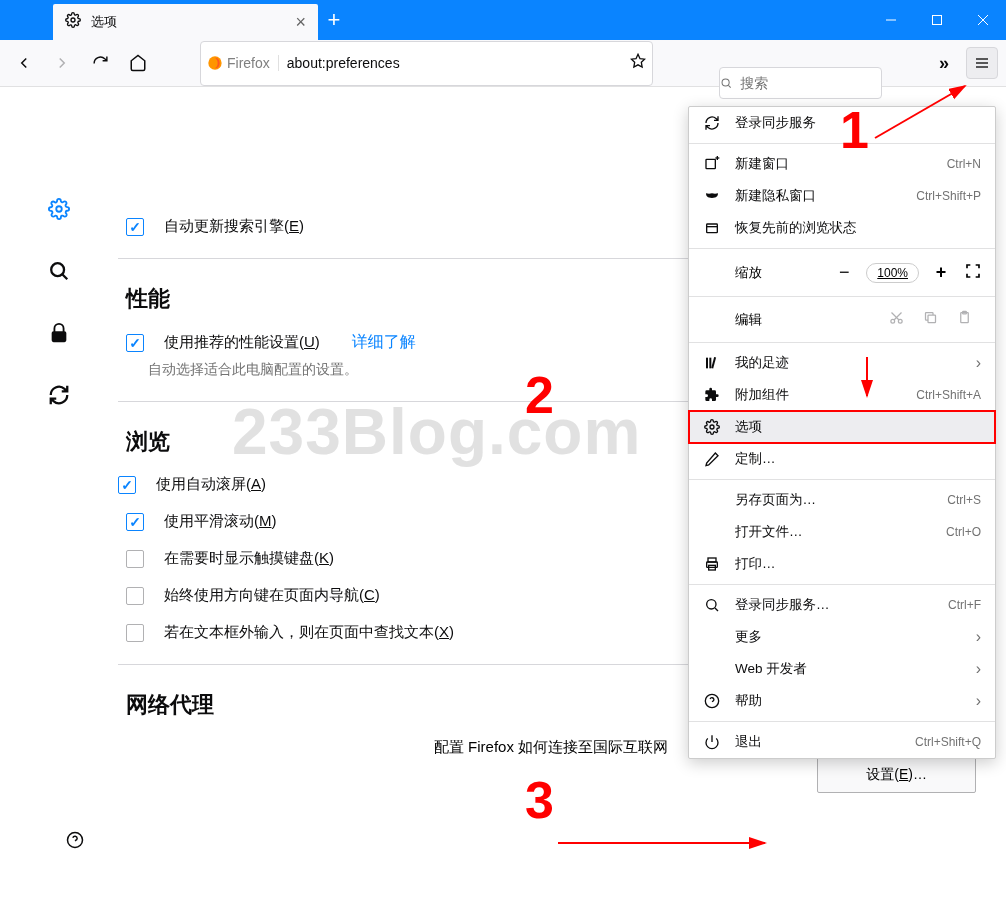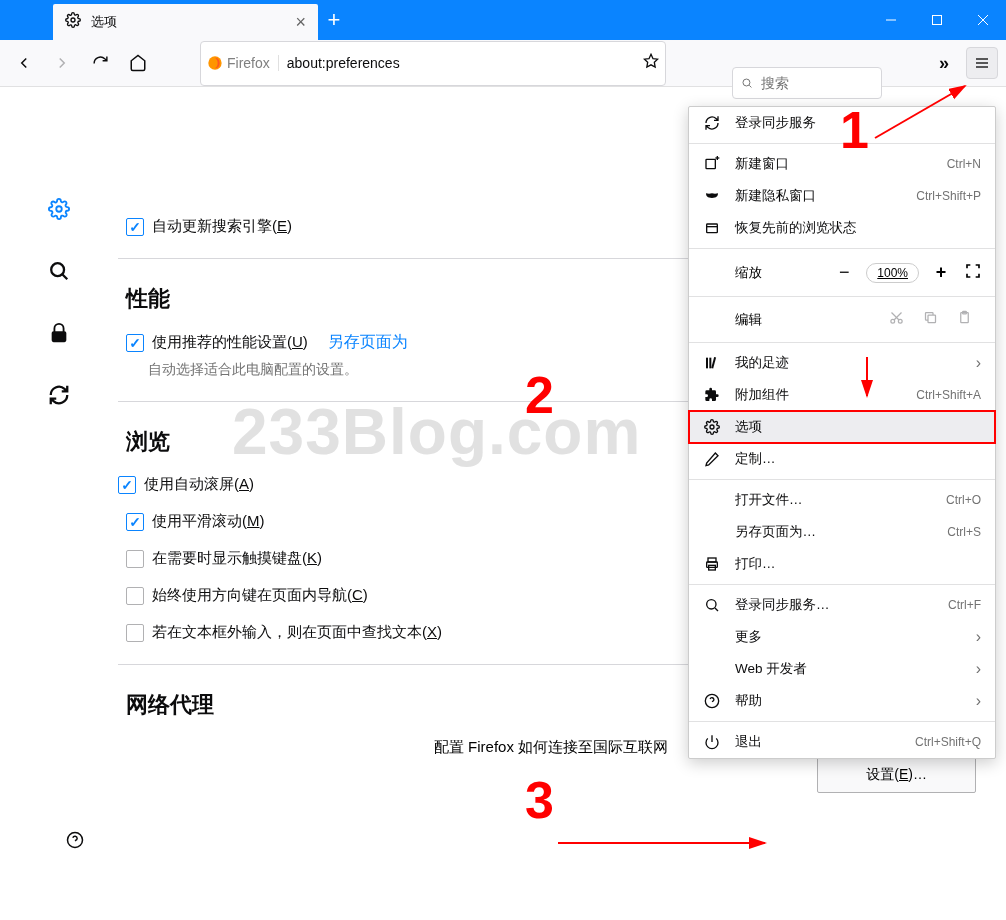--- a/index.html
+++ b/index.html
@@ -19,33 +19,33 @@
 
 .toolbar { height: 47px; background: #f9f9fb; border-bottom: 1px solid #e1e1e2; display: flex; align-items: center; padding: 0 8px; gap: 6px; }
 .tbtn { width: 32px; height: 32px; display: flex; align-items: center; justify-content: center; border-radius: 4px; cursor: pointer; color: #0c0c0d; }
 .tbtn.disabled { color: #b1b1b3; }
 .urlbar { flex: 1; height: 45px; background: #fff; border: 1px solid #d7d7db; border-radius: 4px; display: flex; align-items: center; padding: 0 6px; margin: 0 60px 0 40px; }
 .urlbar .identity { display: flex; align-items: center; gap: 4px; padding-right: 8px; border-right: 1px solid #e0e0e0; margin-right: 8px; }
 .urlbar .fxicon { width: 16px; height: 16px; }
 .urlbar .brand { color: #808080; font-size: 14px; }
 .urlbar .url { flex: 1; font-size: 14px; color: #0c0c0d; }
 .urlbar .star { color: #0c0c0d; }
-.searchbox { width: 150px; height: 32px; background: #fff; border: 1px solid #d7d7db; border-radius: 4px; display: flex; align-items: center; padding: 0 8px; gap: 8px; margin-top: 40px; }
+.searchbox { width: 163px; height: 32px; background: #fff; border: 1px solid #d7d7db; border-radius: 4px; display: flex; align-items: center; padding: 0 0; gap: 8px; margin-top: 40px; }
 .searchbox input { border: none; outline: none; width: 100%; font-size: 14px; }
 .hamburger { background: #ededf0; border: 1px solid #d7d7db; }
 
 
 .content { position: absolute; top: 87px; left: 0; right: 0; bottom: 0; display: flex; }
 .sidebar { width: 118px; padding-top: 110px; display: flex; flex-direction: column; align-items: center; gap: 38px; }
 .sideicon { width: 24px; height: 24px; display: flex; align-items: center; justify-content: center; color: #0c0c0d; }
 .sideicon.active { color: #0a84ff; }
 .sideicon svg { width: 22px; height: 22px; }
 
 .main { flex: 1; padding-right: 30px; }
-.checkbox-row { display: flex; align-items: center; gap: 8px; margin: 8px 0; }
+.checkbox-row { display: flex; align-items: center; gap: 20px; margin: 8px 0; }
 .checkbox { width: 18px; height: 18px; border: 1px solid #b1b1b3; border-radius: 2px; display: flex; align-items: center; justify-content: center; flex-shrink: 0; }
 .checkbox.checked { background: #fff; border-color: #0a84ff; }
 .checkbox.checked::after { content: '✓'; color: #0a84ff; font-size: 14px; font-weight: bold; }
 .checkbox-label { font-size: 15px; color: #0c0c0d; }
 .underline-letter { text-decoration: underline; }
 .section-title { font-size: 22px; color: #0c0c0d; margin: 25px 0 18px 8px; font-weight: 600; }
 .divider { border-top: 1px solid #d7d7db; margin: 22px 0; }
 .subtext { font-size: 14px; color: #737373; margin-left: 30px; margin-top: 8px; }
 .link { color: #0a84ff; cursor: pointer; margin-left: 12px; }
 .proxy-row { display: flex; align-items: center; margin-top: 18px; flex-direction: column; }
@@ -195,21 +195,21 @@
     <div class="checkbox-row" style="margin-left:8px">
       <div class="checkbox checked"></div>
       <span class="checkbox-label">自动更新搜索引擎(<span class="underline-letter">E</span>)</span>
     </div>
     <div class="divider"></div>
 
     <div class="section-title">性能</div>
     <div class="checkbox-row" style="margin-left:8px">
       <div class="checkbox checked"></div>
       <span class="checkbox-label">使用推荐的性能设置(<span class="underline-letter">U</span>)</span>
-      <span class="link">另存页面为</span>
+      <span class="link">详细了解</span>
     </div>
     <div class="subtext">自动选择适合此电脑配置的设置。</div>
     <div class="divider"></div>
 
     <div class="section-title">浏览</div>
     <div class="checkbox-row" style="">
         <div class="checkbox checked"></div>
         <span class="checkbox-label">使用自动滚屏(<span class="underline-letter">A</span>)</span>
       </div>
     <div class="checkbox-row" style="margin-left:8px;margin-top:18px">
@@ -347,27 +347,27 @@
       <span class="micon">
         <svg viewBox="0 0 24 24" fill="none" stroke="currentColor" stroke-width="2">
           <path d="M17 3l4 4L7 21l-4 1 1-4z"></path>
         </svg>
       </span>
       <span class="mlabel">定制…</span>
     </div>
   <div class="menu-sep"></div>
   <div class="menu-item">
       <span class="micon"></span>
+      <span class="mlabel">另存页面为…</span>
+      <span class="mshortcut">Ctrl+S</span>
+    </div>
+  <div class="menu-item">
+      <span class="micon"></span>
       <span class="mlabel">打开文件…</span>
       <span class="mshortcut">Ctrl+O</span>
-    </div>
-  <div class="menu-item">
-      <span class="micon"></span>
-      <span class="mlabel">另存页面为…</span>
-      <span class="mshortcut">Ctrl+S</span>
     </div>
   <div class="menu-item">
       <span class="micon">
         <svg viewBox="0 0 24 24" fill="none" stroke="currentColor" stroke-width="2">
           <rect x="6" y="3" width="12" height="6"></rect>
           <rect x="4" y="9" width="16" height="8" rx="1"></rect>
           <rect x="7" y="14" width="10" height="7"></rect>
         </svg>
       </span>
       <span class="mlabel">打印…</span>

